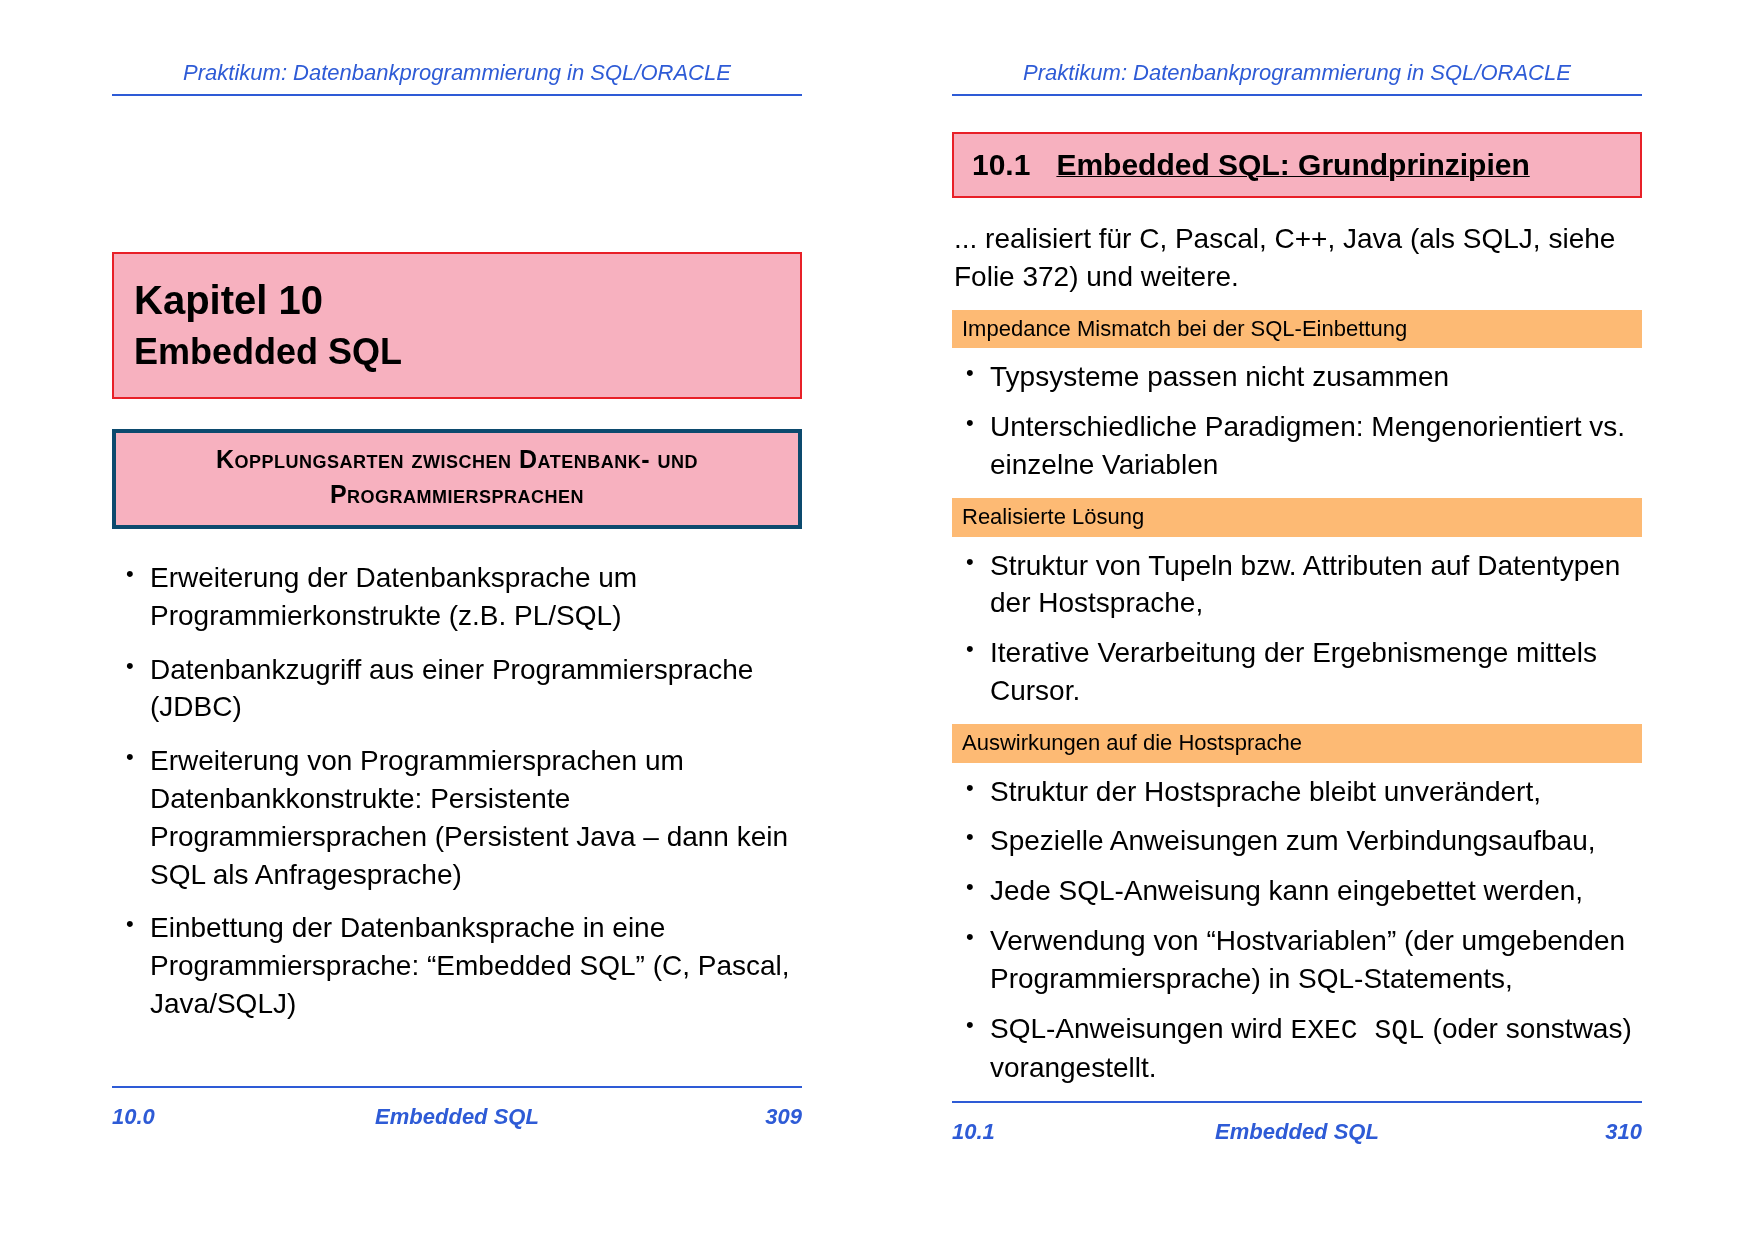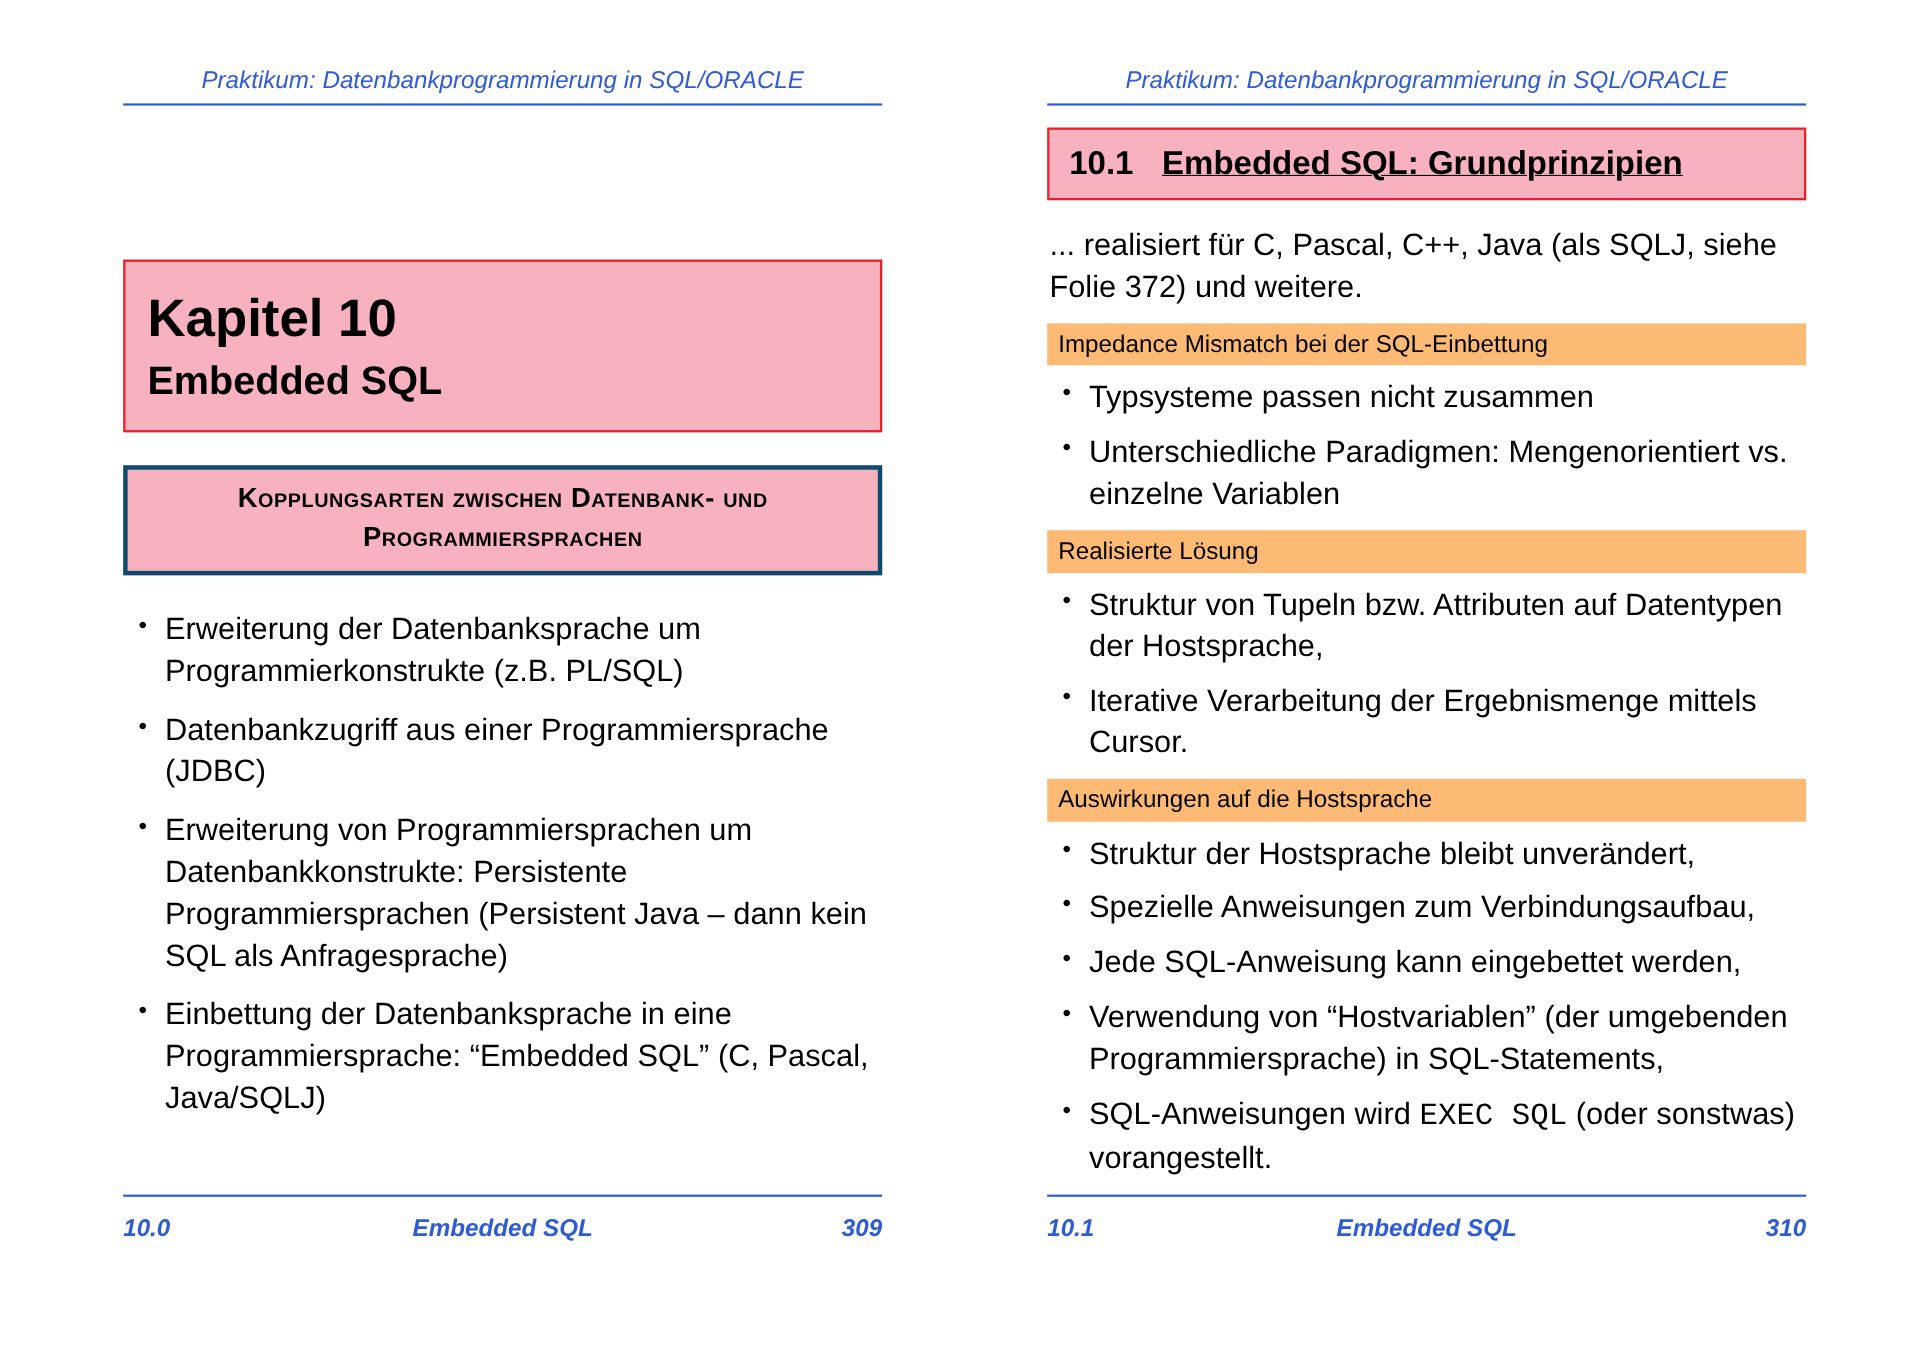--- a/index.html
+++ b/index.html
@@ -23,21 +23,21 @@
       flex-direction: column;
       position: relative;
     }
     .page-header {
       text-align: center;
       font-style: italic;
       color: #2e5bd6;
       font-size: 22px;
       padding-bottom: 8px;
       border-bottom: 2px solid #2e5bd6;
-      margin-bottom: 20px;
+      margin-bottom: 36px;
     }
     .page-content { flex: 1; }
     .page-footer {
       display: flex;
       justify-content: space-between;
       font-style: italic;
       color: #2e5bd6;
       font-size: 22px;
       padding-top: 16px;
       border-top: 2px solid #2e5bd6;
@@ -47,21 +47,21 @@
     .page-footer .left { width: 120px; text-align: left; }
     .page-footer .right { width: 120px; text-align: right; }
 
     .box-chapter {
       background: #f7b1bf;
       border: 2px solid #e82028;
       padding: 24px 20px 24px 20px;
       margin-top: 120px;
       margin-bottom: 30px;
     }
-    .box-chapter .line1 { font-size: 48px; font-weight: bold; color: #000; }
+    .box-chapter .line1 { font-size: 40px; font-weight: bold; color: #000; }
     .box-chapter .line2 { font-size: 36px; font-weight: bold; color: #000; margin-top: 8px; }
 
     .box-sub {
       background: #f7b1bf;
       border: 4px solid #0c4a6e;
       padding: 12px 16px 16px 16px;
       text-align: center;
       margin-bottom: 30px;
     }
     .box-sub .t1 { font-size: 25px; font-weight: bold; color: #000; letter-spacing: 0.5px; }

